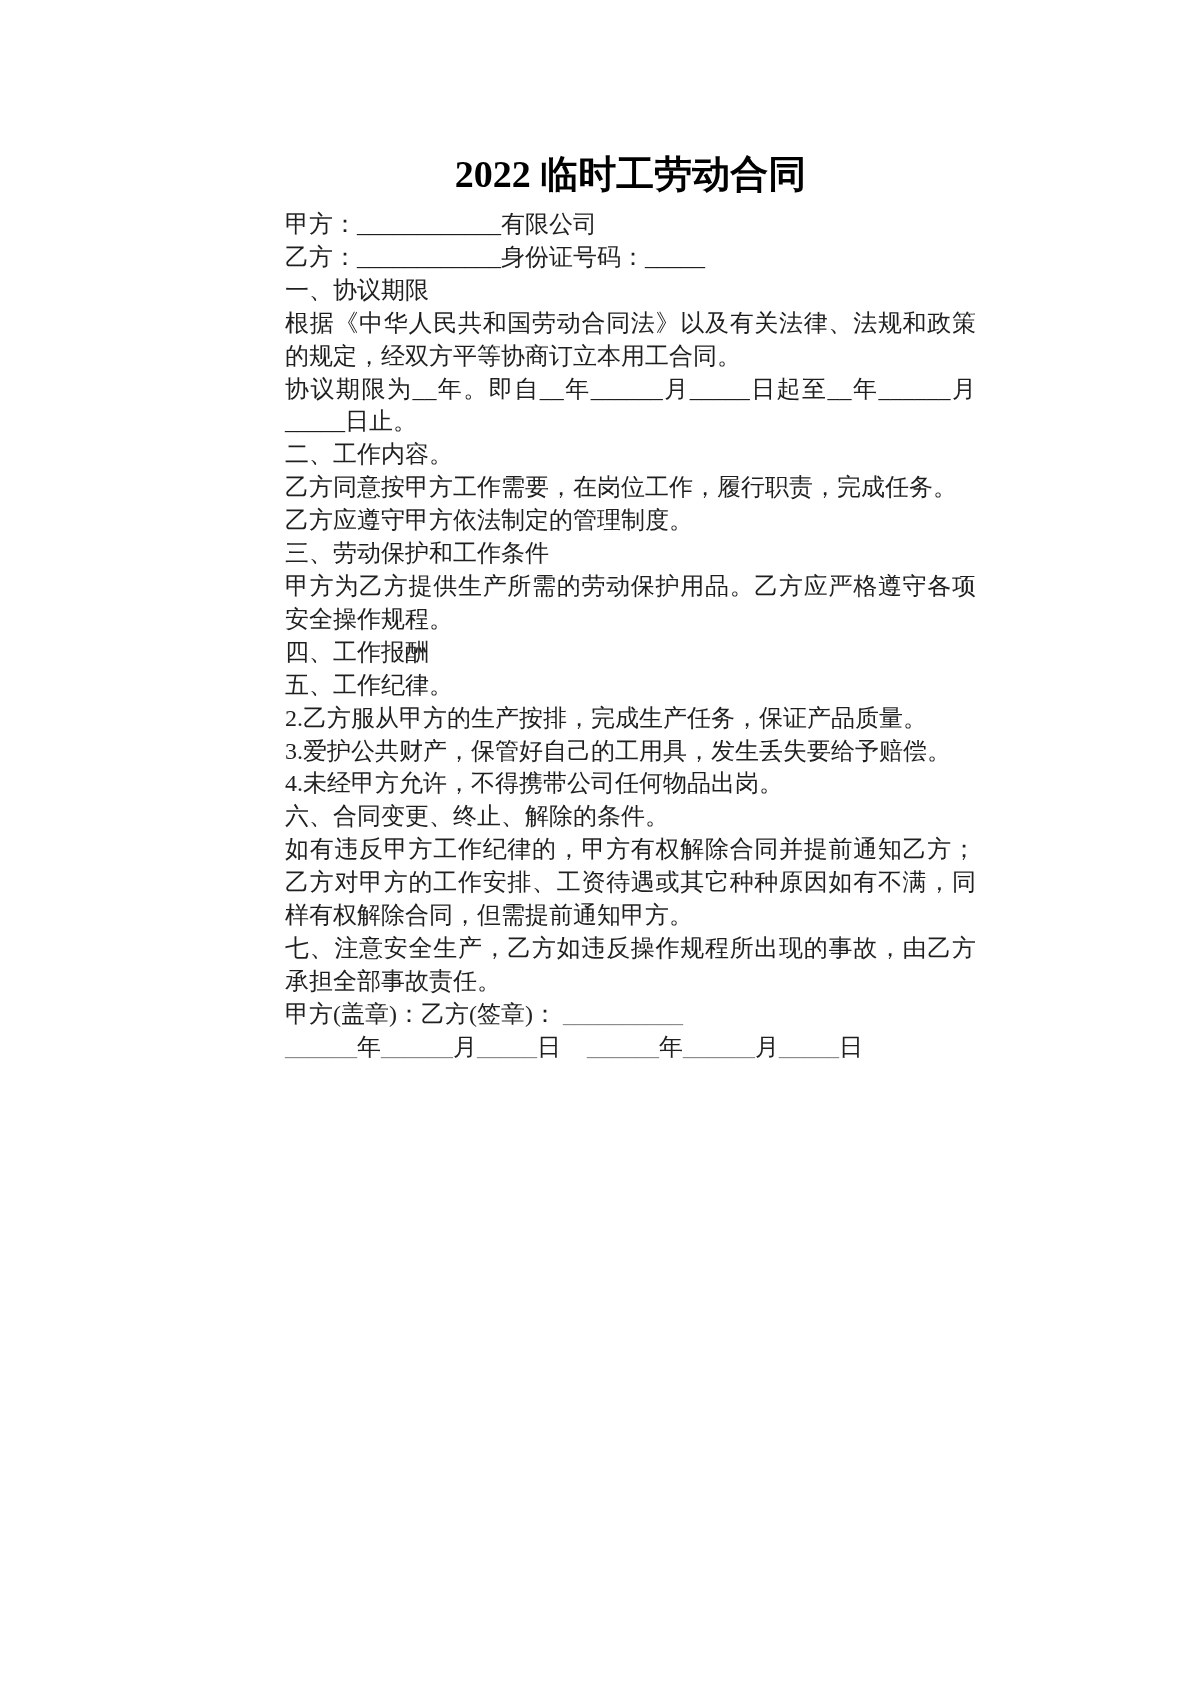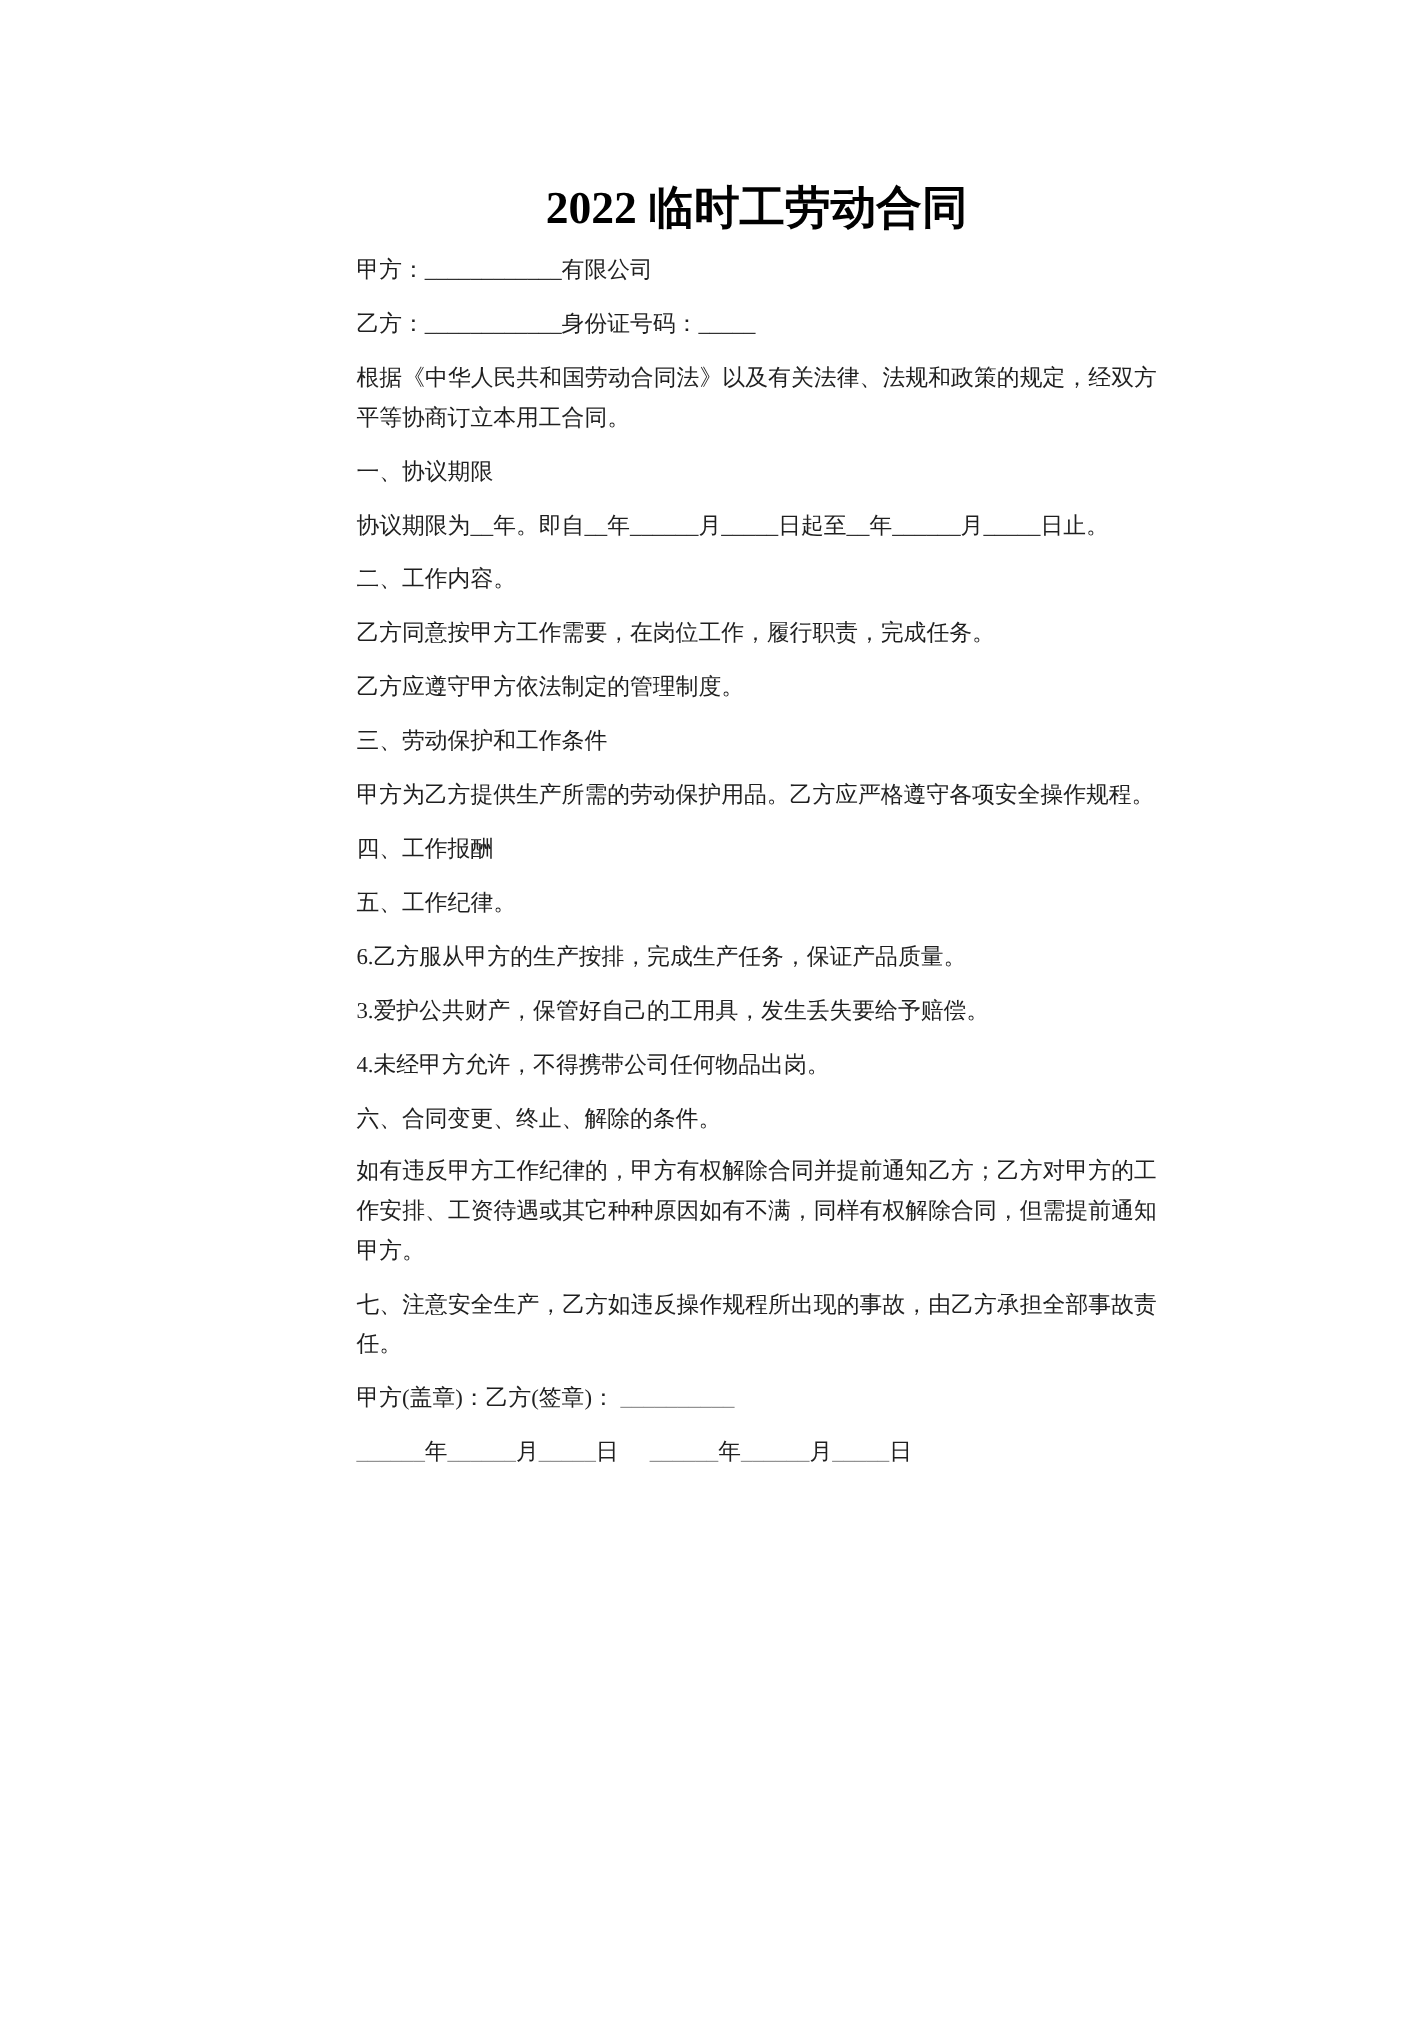--- a/index.html
+++ b/index.html
@@ -23,22 +23,22 @@
     margin: 0 0 10px 0;
     font-size: 38px;
     line-height: 48px;
     font-weight: 700;
     text-align: center;
     color: #000000;
     letter-spacing: 0px;
     font-family: "Liberation Serif", "DejaVu Serif", serif;
   }
   .content p.line {
-    margin: 12px;
-    font-size: 19px;
+    margin: 0;
+    font-size: 24px;
     line-height: 32.9px;
     text-align: justify;
     white-space: pre-wrap;
     word-break: break-word;
     color: #1f1f1f;
   }
   .content p.line .muted {
     color: #8c8c8c;
     font-style: italic;
   }
@@ -48,31 +48,31 @@
   }
 </style>
 </head>
 <body>
 
 <div class="page">
   <h1 class="doc-title">2022 临时工劳动合同</h1>
   <div class="content">
       <p class="line">甲方：____________有限公司</p>
       <p class="line">乙方：____________身份证号码：_____</p>
+      <p class="line">一、协议期限</p>
       <p class="line">根据《中华人民共和国劳动合同法》以及有关法律、法规和政策的规定，经双方平等协商订立本用工合同。</p>
-      <p class="line">一、协议期限</p>
       <p class="line">协议期限为__年。即自__年______月_____日起至__年______月_____日止。</p>
       <p class="line">二、工作内容。</p>
       <p class="line">乙方同意按甲方工作需要，在岗位工作，履行职责，完成任务。</p>
       <p class="line">乙方应遵守甲方依法制定的管理制度。</p>
       <p class="line">三、劳动保护和工作条件</p>
       <p class="line">甲方为乙方提供生产所需的劳动保护用品。乙方应严格遵守各项安全操作规程。</p>
       <p class="line">四、工作报酬</p>
       <p class="line">五、工作纪律。</p>
-      <p class="line">6.乙方服从甲方的生产按排，完成生产任务，保证产品质量。</p>
+      <p class="line">2.乙方服从甲方的生产按排，完成生产任务，保证产品质量。</p>
       <p class="line">3.爱护公共财产，保管好自己的工用具，发生丢失要给予赔偿。</p>
       <p class="line">4.未经甲方允许，不得携带公司任何物品出岗。</p>
       <p class="line">六、合同变更、终止、解除的条件。</p>
       <p class="line">如有违反甲方工作纪律的，甲方有权解除合同并提前通知乙方；乙方对甲方的工作安排、工资待遇或其它种种原因如有不满，同样有权解除合同，但需提前通知甲方。</p>
       <p class="line">七、注意安全生产，乙方如违反操作规程所出现的事故，由乙方承担全部事故责任。</p>
       <p class="line"><span class="">甲方(盖章)：乙方(签章)： </span><span class="muted">__________</span></p>
       <p class="line"><span class="muted">______</span><span class="">年</span><span class="muted">______</span><span class="">月</span><span class="muted">_____</span><span class="">日</span><span class=" gap"> </span><span class="muted">______</span><span class="">年</span><span class="muted">______</span><span class="">月</span><span class="muted">_____</span><span class="">日</span></p>
     </div>
 </div>
 

